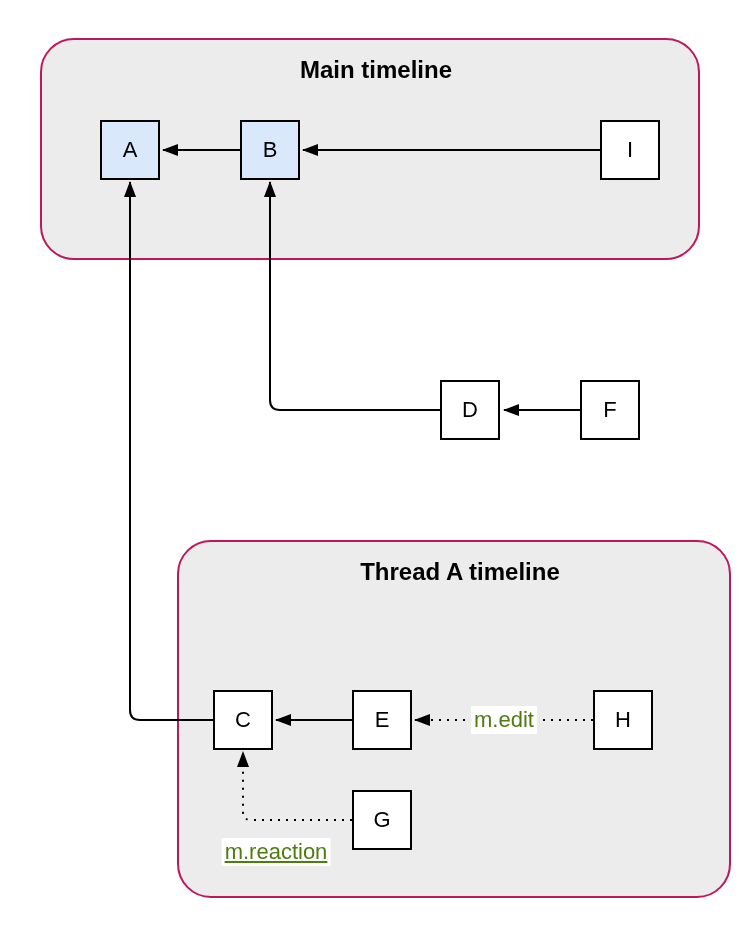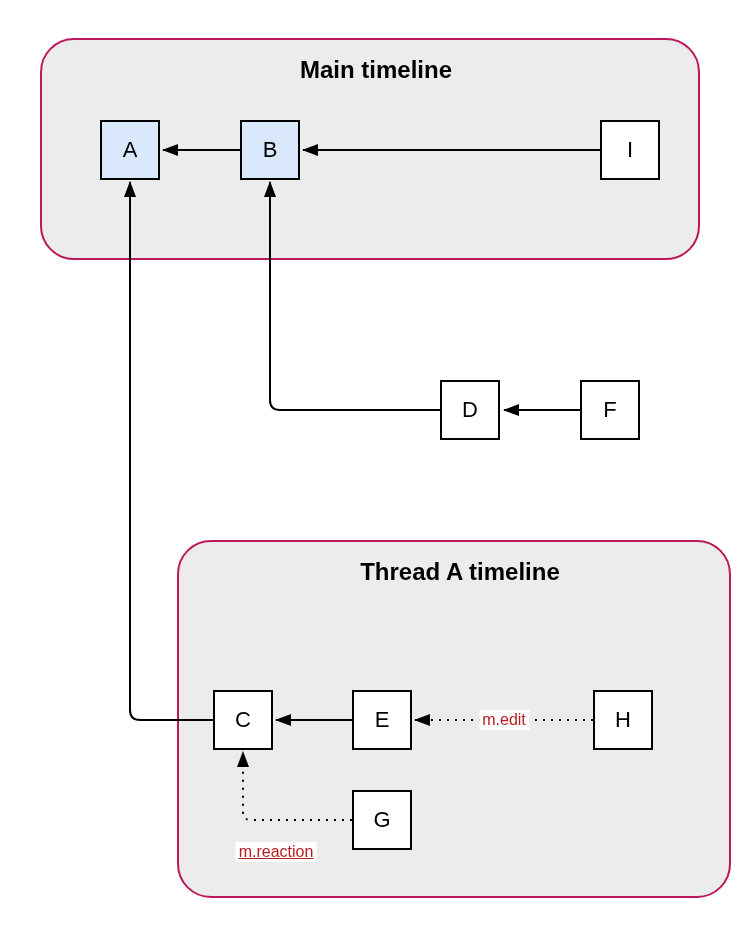--- a/index.html
+++ b/index.html
@@ -69,22 +69,22 @@
   #node-c { left: 213px; top: 690px; }
   #node-e { left: 352px; top: 690px; }
   #node-h { left: 593px; top: 690px; }
   #node-g { left: 352px; top: 790px; }
 
   .edge-label {
     position: absolute;
     transform: translate(-50%, -50%);
     background: #ffffff;
     padding: 1px 3px;
-    font-size: 16px;
-    color: #b91c1c;
+    font-size: 22px;
+    color: #4d7c0f;
     white-space: nowrap;
   }
   #label-edit     { left: 504px; top: 720px; }
   #label-reaction { left: 276px; top: 852px; text-decoration: underline; }
 </style>
 </head>
 <body>
 
 <div id="canvas">
 

